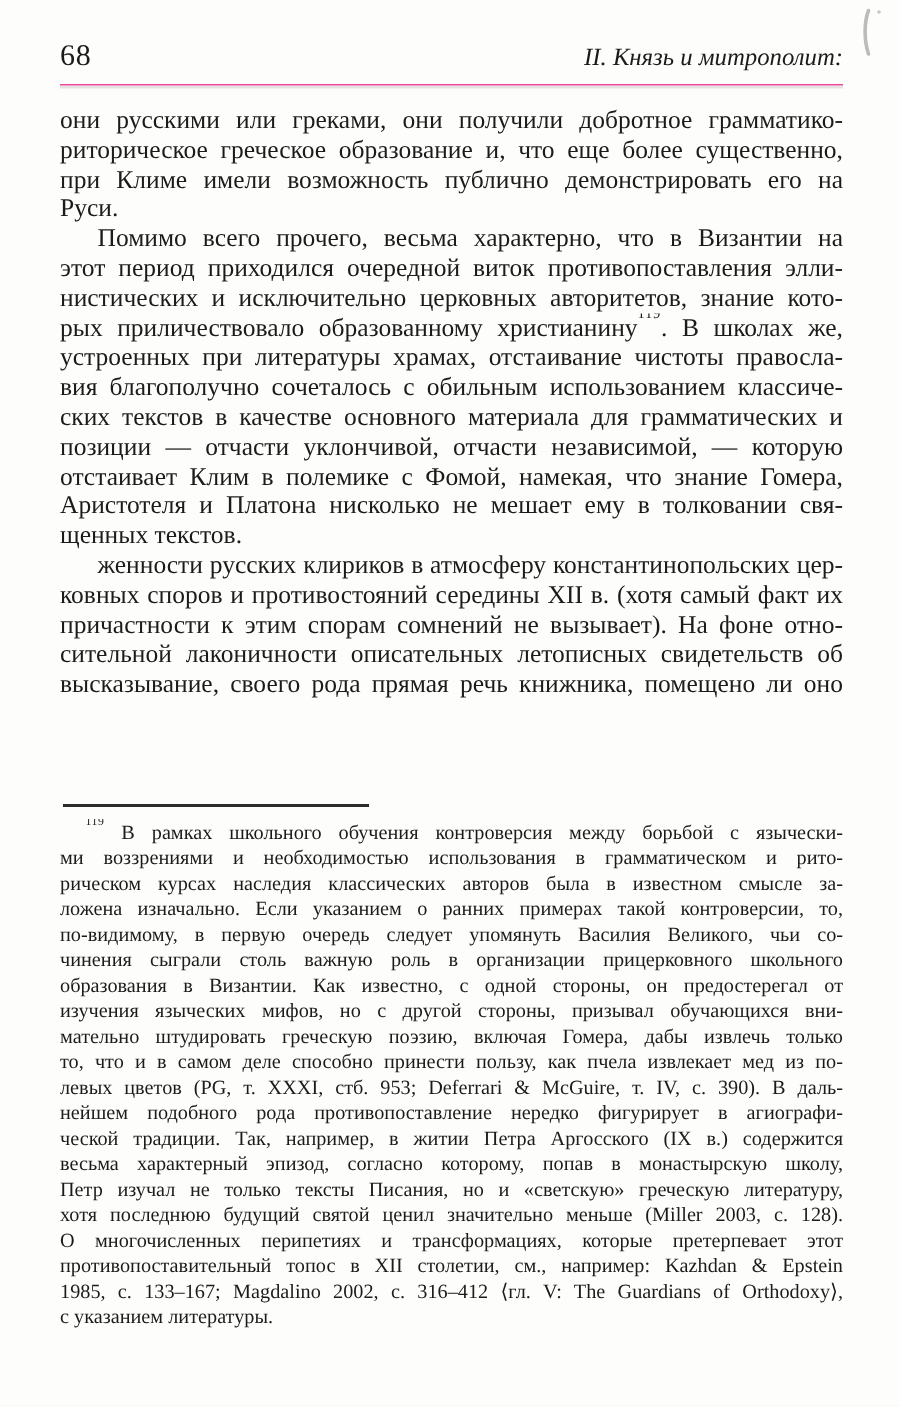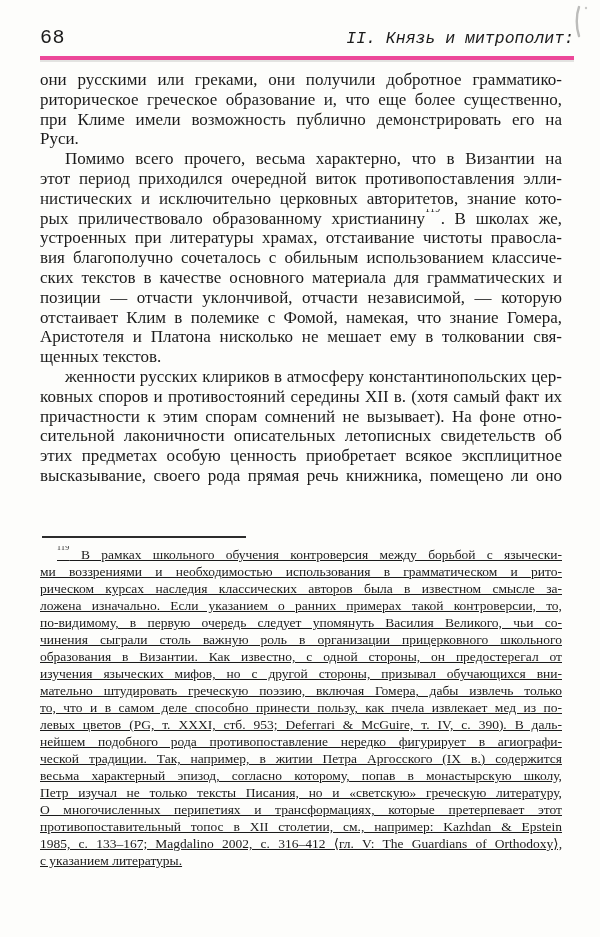--- a/index.html
+++ b/index.html
@@ -10,28 +10,27 @@
     height: 937px;
     margin: 0 auto;
     background: #fdfdfb;
     color: #1b1b1b;
     font-family: "Liberation Serif", "DejaVu Serif", serif;
     overflow: hidden;
     box-sizing: border-box;
   }
   .running-header {
     position: absolute;
-    top: 26px; left: 40px; right: 26px;
+    top: 26px; left: 40px; right: 38px;
     display: flex;
     justify-content: space-between;
     align-items: baseline;
     padding-bottom: 7px;
-    border-bottom: 4px solid #ec4899;
+    border-bottom: 1px solid #ec4899;
     box-shadow: 0 2px 0 rgba(40,40,40,0.12);
-    font-family: Liberation Mono, monospace;
   }
   .page-number { font-size: 20px; letter-spacing: 0.5px; }
   .running-title { font-style: italic; font-size: 16.5px; }
   .body-text {
     position: absolute;
     top: 70px; left: 40px;
     width: 522px;
     font-size: 17px;
     line-height: 19.8px;
   }
@@ -48,21 +47,20 @@
     font-size: 0.58em;
     line-height: 0;
     position: relative;
     top: -0.5em;
     letter-spacing: 0.4px;
   }
   .footnote {
     position: absolute;
     top: 536px; left: 40px;
     width: 522px;
-    text-decoration: underline;
   }
   .fn-rule {
     width: 204px;
     height: 0;
     border-top: 2px solid #2c2c2c;
     margin: 0 0 8px 2px;
   }
   .footnote-text {
     font-size: 13.5px;
     line-height: 17px;
@@ -108,21 +106,20 @@
         <div class="line">позиции — отчасти уклончивой, отчасти независимой, — которую</div>
         <div class="line">отстаивает Клим в полемике с Фомой, намекая, что знание Гомера,</div>
         <div class="line">Аристотеля и Платона нисколько не мешает ему в толковании свя-</div>
         <div class="line final">щенных текстов.</div>
       </div>
       <div class="paragraph indent">
         <div class="line">женности русских клириков в атмосферу константинопольских цер-</div>
         <div class="line">ковных споров и противостояний середины XII в. (хотя самый факт их</div>
         <div class="line">причастности к этим спорам сомнений не вызывает). На фоне отно-</div>
         <div class="line">сительной лаконичности описательных летописных свидетельств об</div>
-        <div class="line">этих предметах особую ценность приобретает всякое эксплицитное</div>
         <div class="line">высказывание, своего рода прямая речь книжника, помещено ли оно</div>
       </div>
     </div>
 
   <div class="footnote">
     <div class="fn-rule"></div>
     <div class="footnote-text">
         <div class="paragraph indent">
           <div class="line"><sup class="fnref">119</sup> В рамках школьного обучения контроверсия между борьбой с язычески-</div>
           <div class="line">ми воззрениями и необходимостью использования в грамматическом и рито-</div>
@@ -132,20 +129,21 @@
           <div class="line">чинения сыграли столь важную роль в организации прицерковного школьного</div>
           <div class="line">образования в Византии. Как известно, с одной стороны, он предостерегал от</div>
           <div class="line">изучения языческих мифов, но с другой стороны, призывал обучающихся вни-</div>
           <div class="line">мательно штудировать греческую поэзию, включая Гомера, дабы извлечь только</div>
           <div class="line">то, что и в самом деле способно принести пользу, как пчела извлекает мед из по-</div>
           <div class="line">левых цветов (PG, т. XXXI, стб. 953; Deferrari &amp; McGuire, т. IV, с. 390). В даль-</div>
           <div class="line">нейшем подобного рода противопоставление нередко фигурирует в агиографи-</div>
           <div class="line">ческой традиции. Так, например, в житии Петра Аргосского (IX в.) содержится</div>
           <div class="line">весьма характерный эпизод, согласно которому, попав в монастырскую школу,</div>
           <div class="line">Петр изучал не только тексты Писания, но и «светскую» греческую литературу,</div>
+          <div class="line">хотя последнюю будущий святой ценил значительно меньше (Miller 2003, с. 128).</div>
           <div class="line">О многочисленных перипетиях и трансформациях, которые претерпевает этот</div>
           <div class="line">противопоставительный топос в XII столетии, см., например: Kazhdan &amp; Epstein</div>
           <div class="line">1985, с. 133–167; Magdalino 2002, с. 316–412 ⟨гл. V: The Guardians of Orthodoxy⟩,</div>
           <div class="line final">с указанием литературы.</div>
         </div>
       </div>
   </div>
 
 </div>
 

